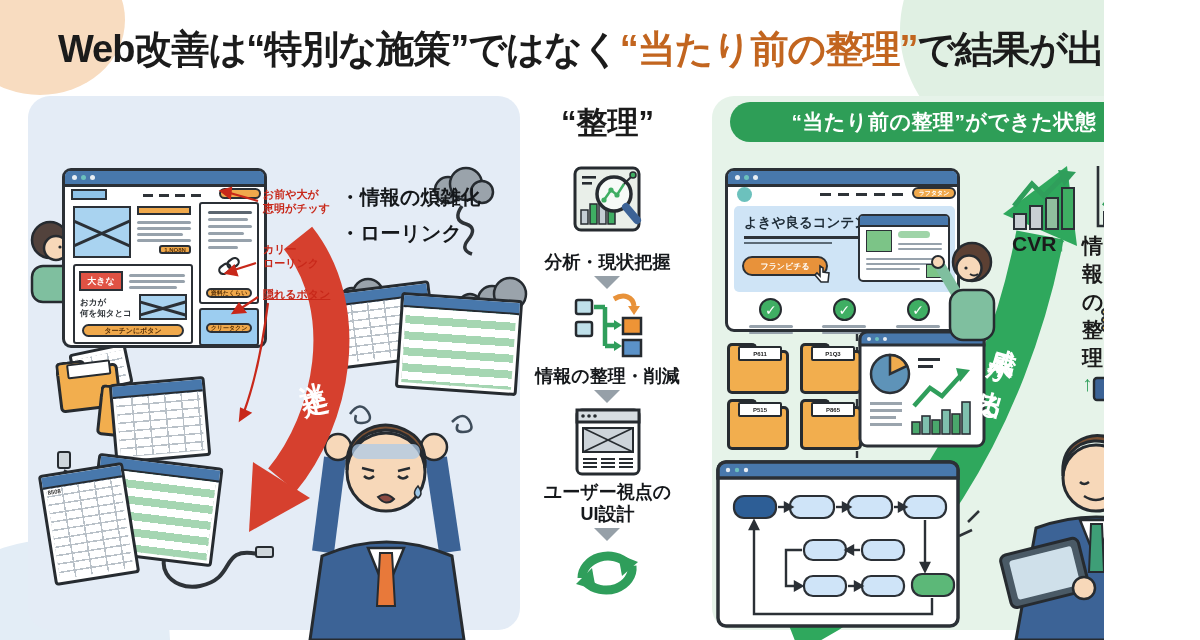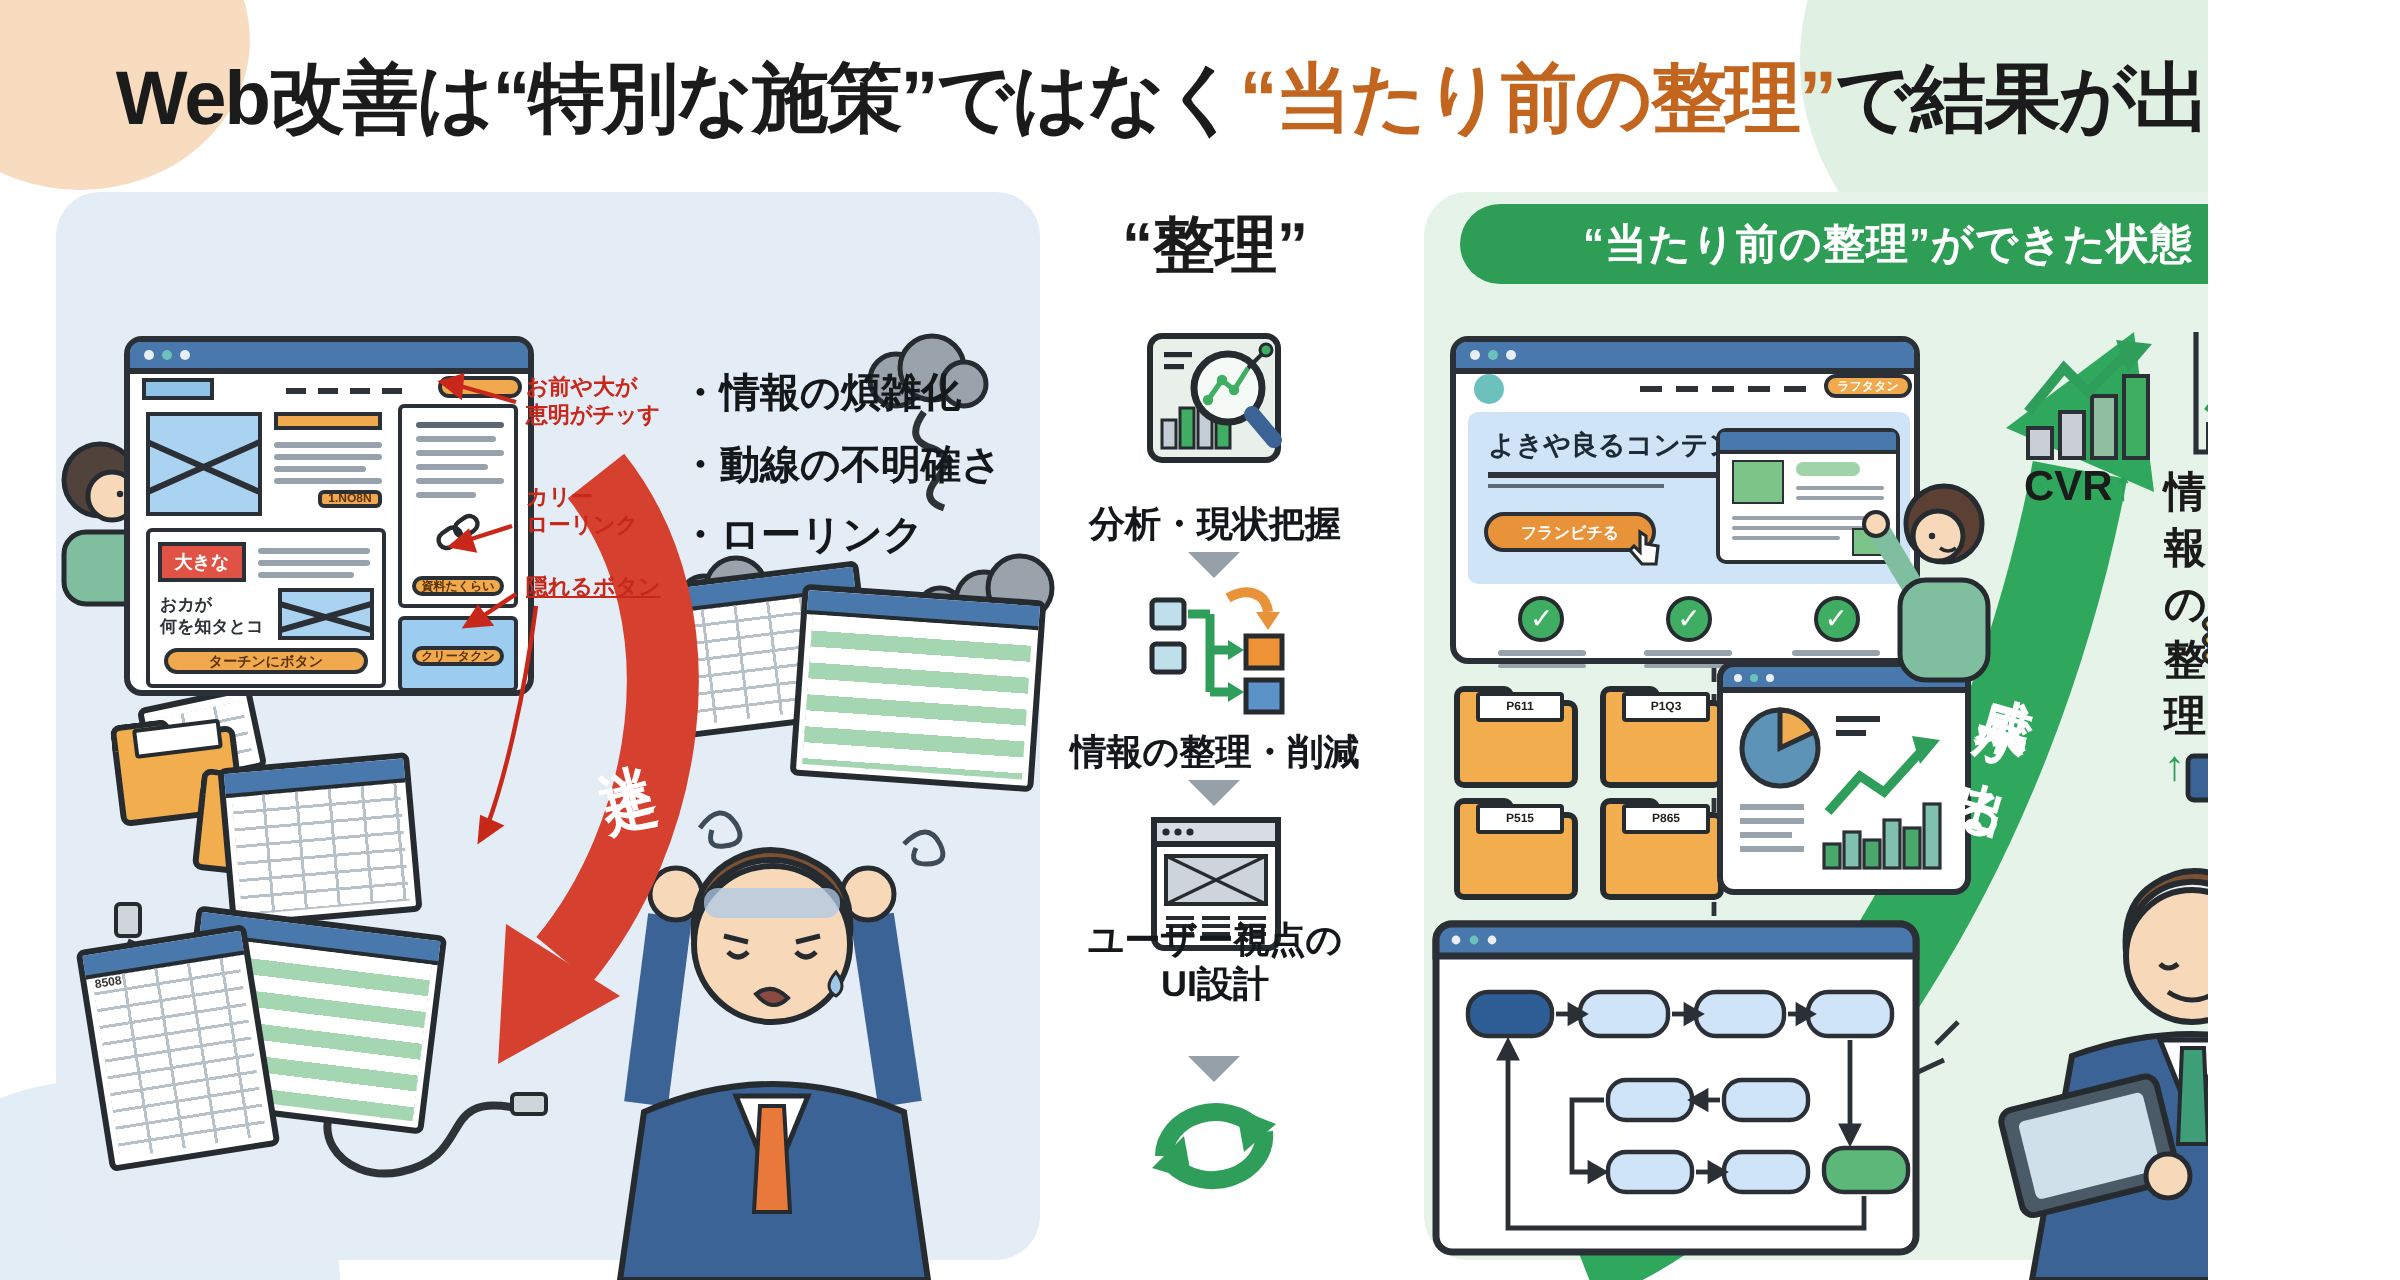--- a/index.html
+++ b/index.html
@@ -109,21 +109,21 @@
         <line x1="13" y1="59" x2="27" y2="59"></line>
         <line x1="13" y1="63" x2="27" y2="63"></line>
       <line x1="31" y1="55" x2="45" y2="55"></line>
         <line x1="31" y1="59" x2="45" y2="59"></line>
         <line x1="31" y1="63" x2="45" y2="63"></line>
       <line x1="49" y1="55" x2="63" y2="55"></line>
         <line x1="49" y1="59" x2="63" y2="59"></line>
         <line x1="49" y1="63" x2="63" y2="63"></line>
     </g>
   </svg>
-  <div class="steplabel abs" style="left:515px;top:460px;width:185px;line-height:1.2;">
+  <div class="steplabel abs" style="left:515px;top:482px;width:185px;line-height:1.2;">
     <span>ユーザー視点の</span><br>
     <span>UI設計</span>
   </div>
   <div class="tri abs" style="left:594px;top:528px;"></div>
 
   <svg class="abs" style="left:566px;top:540px;" width="82" height="62" viewBox="0 0 82 62">
     <path d="M16,38 A26,22 0 0 1 62,24" fill="none" stroke="#2F9E5B" stroke-width="9"></path>
     <polygon points="52,14 72,22 56,36" fill="#2F9E5B"></polygon>
     <path d="M66,26 A26,22 0 0 1 20,42" fill="none" stroke="#2F9E5B" stroke-width="9"></path>
     <polygon points="30,50 10,44 26,28" fill="#2F9E5B"></polygon>
@@ -294,21 +294,20 @@
     </g>
   </svg>
 
   <div class="annot pre abs" style="left:263px;top:188px;">お前や大が
 恵明がチッす</div>
   <div class="annot pre abs" style="left:263px;top:243px;">カリー
 ローリンク</div>
   <div class="annot abs" style="left:263px;top:288px;text-decoration:underline;">隠れるボタン</div>
   <div class="abs" style="left:340px;top:180px;font-size:20px;font-weight:bold;line-height:1.78;color:#15181b;">
     <div>・情報の煩雑化</div>
-    <div>・動線の不明確さ</div>
     <div>・ローリンク</div>
   </div>
 
   <svg class="abs" style="left:0;top:0;" width="1200" height="640" viewBox="0 0 1200 640">
     <path d="M790,628 C900,585 1005,420 1040,235" stroke="#2FA85D" stroke-width="48" fill="none"></path>
     <polygon points="1003,214 1077,246 1067,166" fill="#2FA85D"></polygon>
   </svg>
 
   <svg class="abs" style="left:0;top:0;" width="1200" height="640" viewBox="0 0 1200 640">
     <line x1="857" y1="334" x2="857" y2="462" stroke="#2e3338" stroke-width="2.4" stroke-dasharray="7 6"></line>

